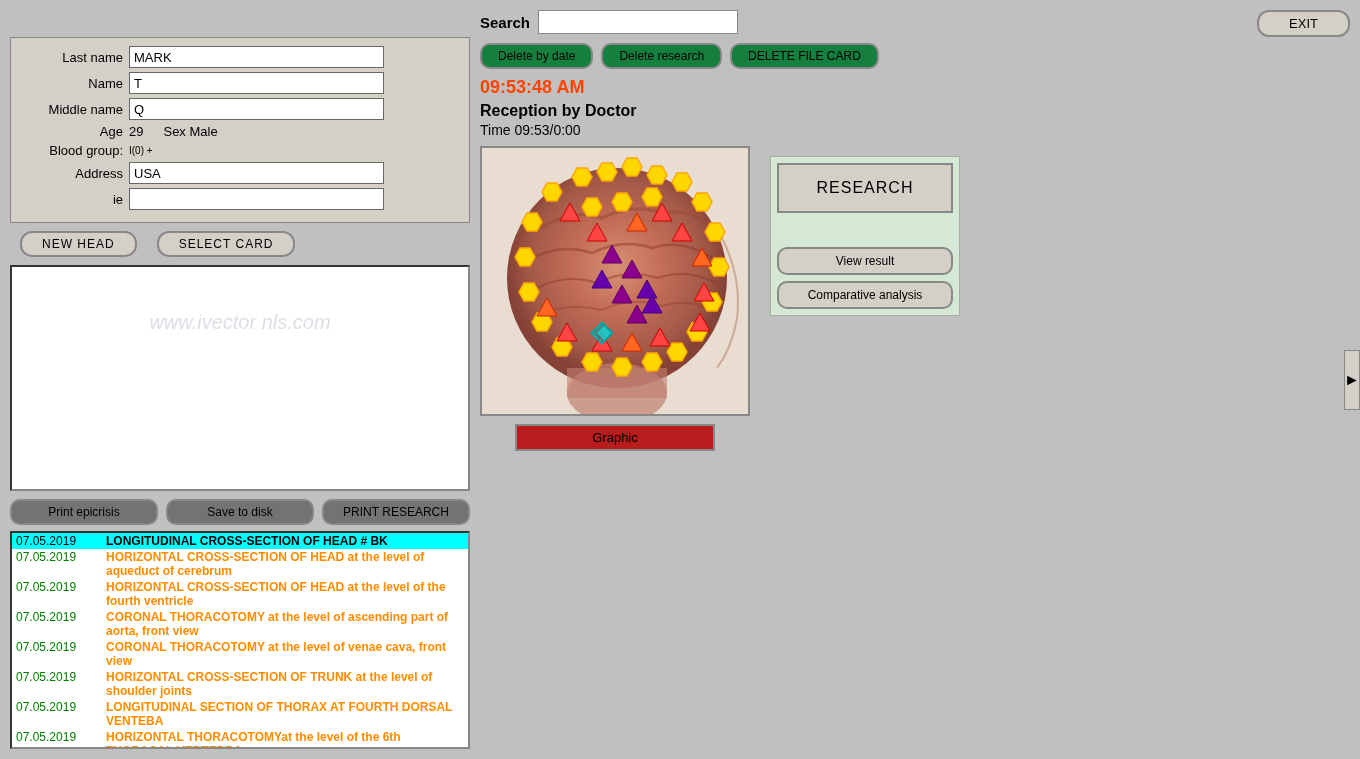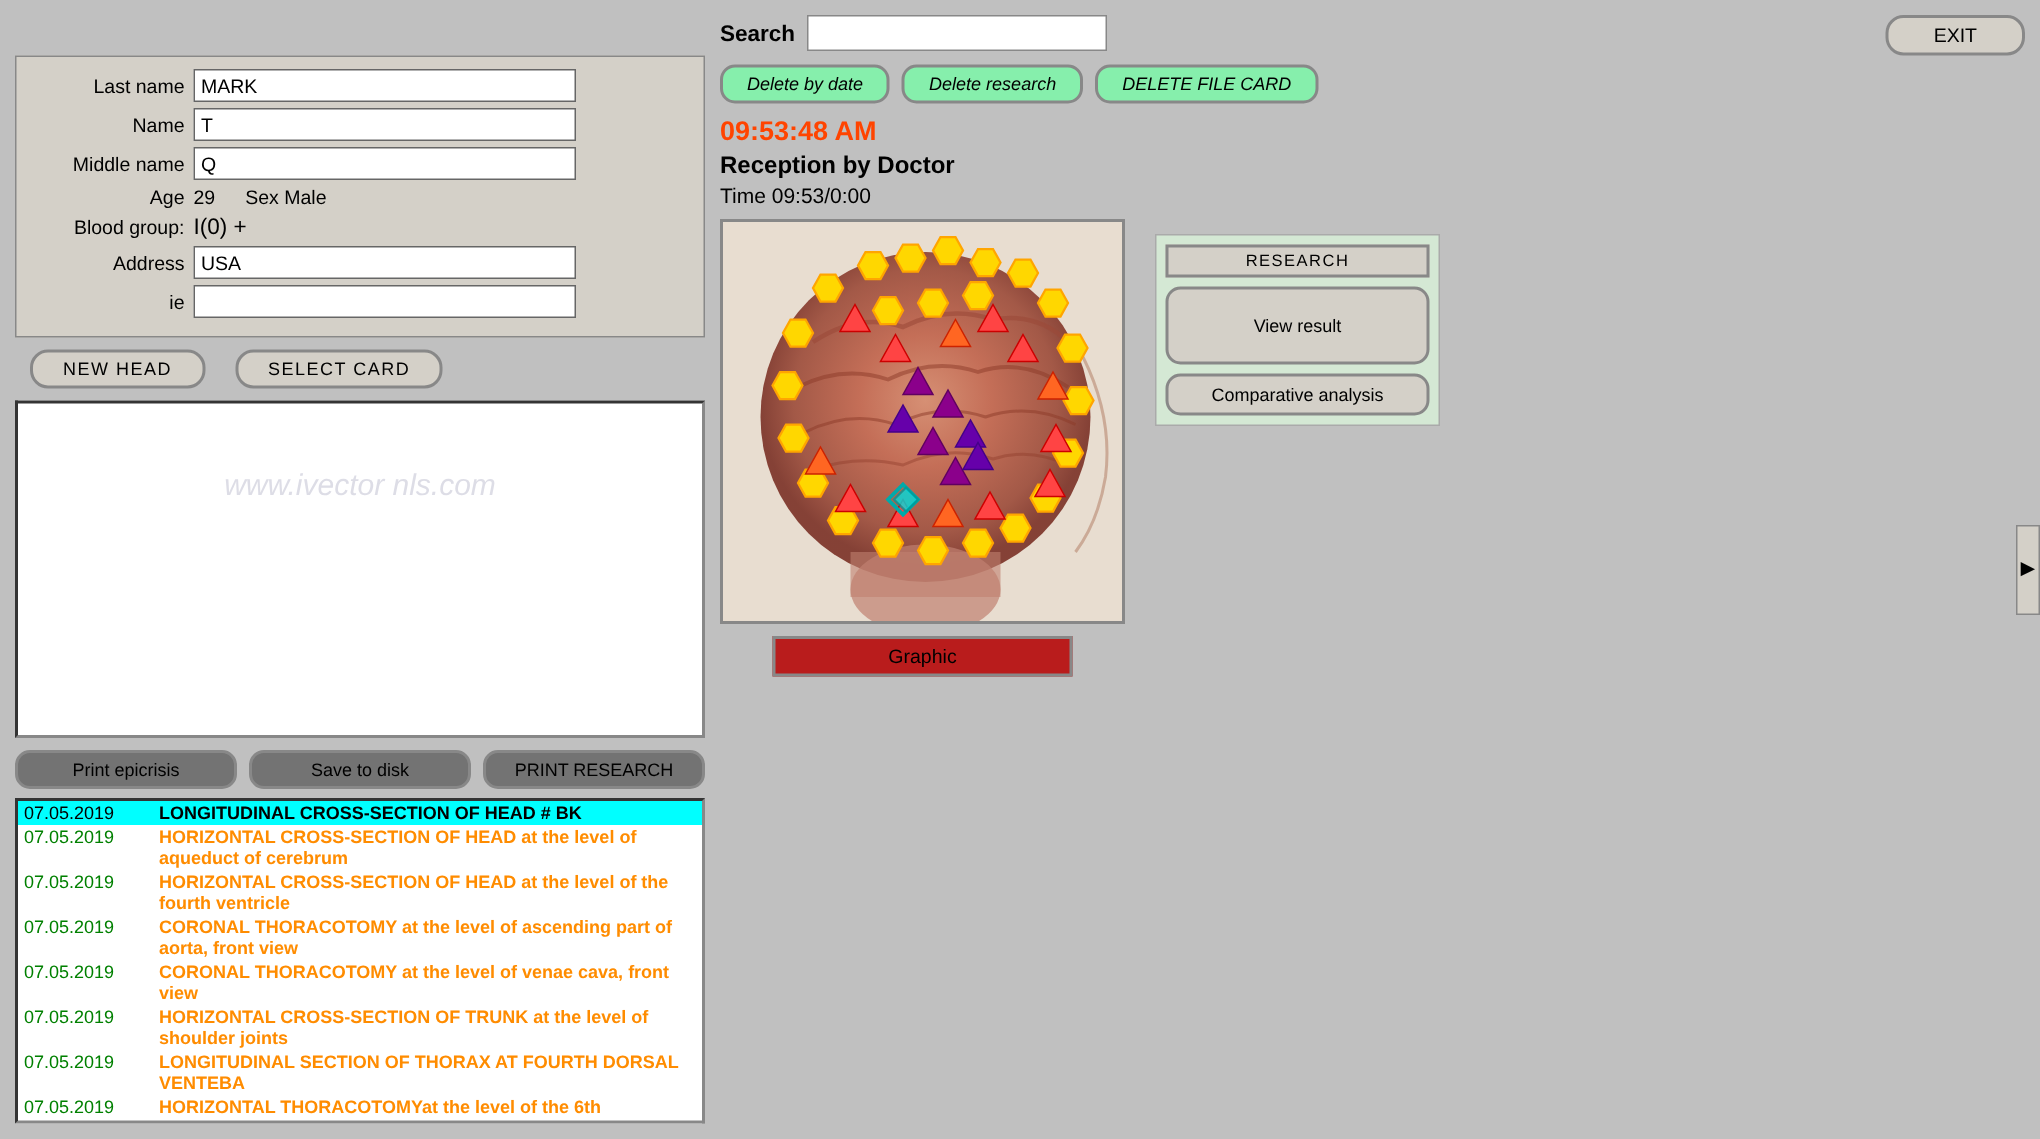--- a/index.html
+++ b/index.html
@@ -89,21 +89,21 @@
       display: flex;
       align-items: center;
       margin-bottom: 4px;
     }
 
     .blood-row .form-label {
       width: 100px;
     }
 
     .blood-value {
-      font-size: 15px;
+      font-size: 10px;
     }
 
     .ie-row {
       display: flex;
       align-items: center;
       margin-bottom: 4px;
     }
 
     .ie-row .form-label {
       width: 100px;
@@ -253,27 +253,26 @@
       margin-left: auto;
     }
 
     .action-buttons {
       display: flex;
       gap: 8px;
       margin-bottom: 8px;
     }
 
     .btn-action {
-      background: #86efac;
+      background: #15803d;
       border: 2px solid #888;
       border-radius: 10px;
       padding: 4px 16px;
       font-size: 12px;
       cursor: pointer;
-      font-style: italic;
     }
 
     .time-display {
       color: #ff4400;
       font-size: 18px;
       font-weight: bold;
       margin-bottom: 4px;
     }
 
     .reception-text {
@@ -319,35 +318,36 @@
       padding: 6px;
       display: flex;
       flex-direction: column;
       gap: 6px;
       min-width: 170px;
     }
 
     .btn-research {
       background: #d4d0c8;
       border: 2px solid #888;
-      padding: 3px 16px;
-      font-size: 11px;
+      padding: 14px 16px;
+      font-size: 16px;
       cursor: pointer;
       text-align: center;
       letter-spacing: 1px;
     }
 
     .btn-view-result {
       background: #d4d0c8;
       border: 2px solid #888;
       border-radius: 10px;
-      padding: 17px 16px;
+      padding: 5px 16px;
       font-size: 12px;
       cursor: pointer;
       text-align: center;
+      margin-top: 28px;
     }
 
     .btn-comparative {
       background: #d4d0c8;
       border: 2px solid #888;
       border-radius: 10px;
       padding: 5px 16px;
       font-size: 12px;
       cursor: pointer;
       text-align: center;

